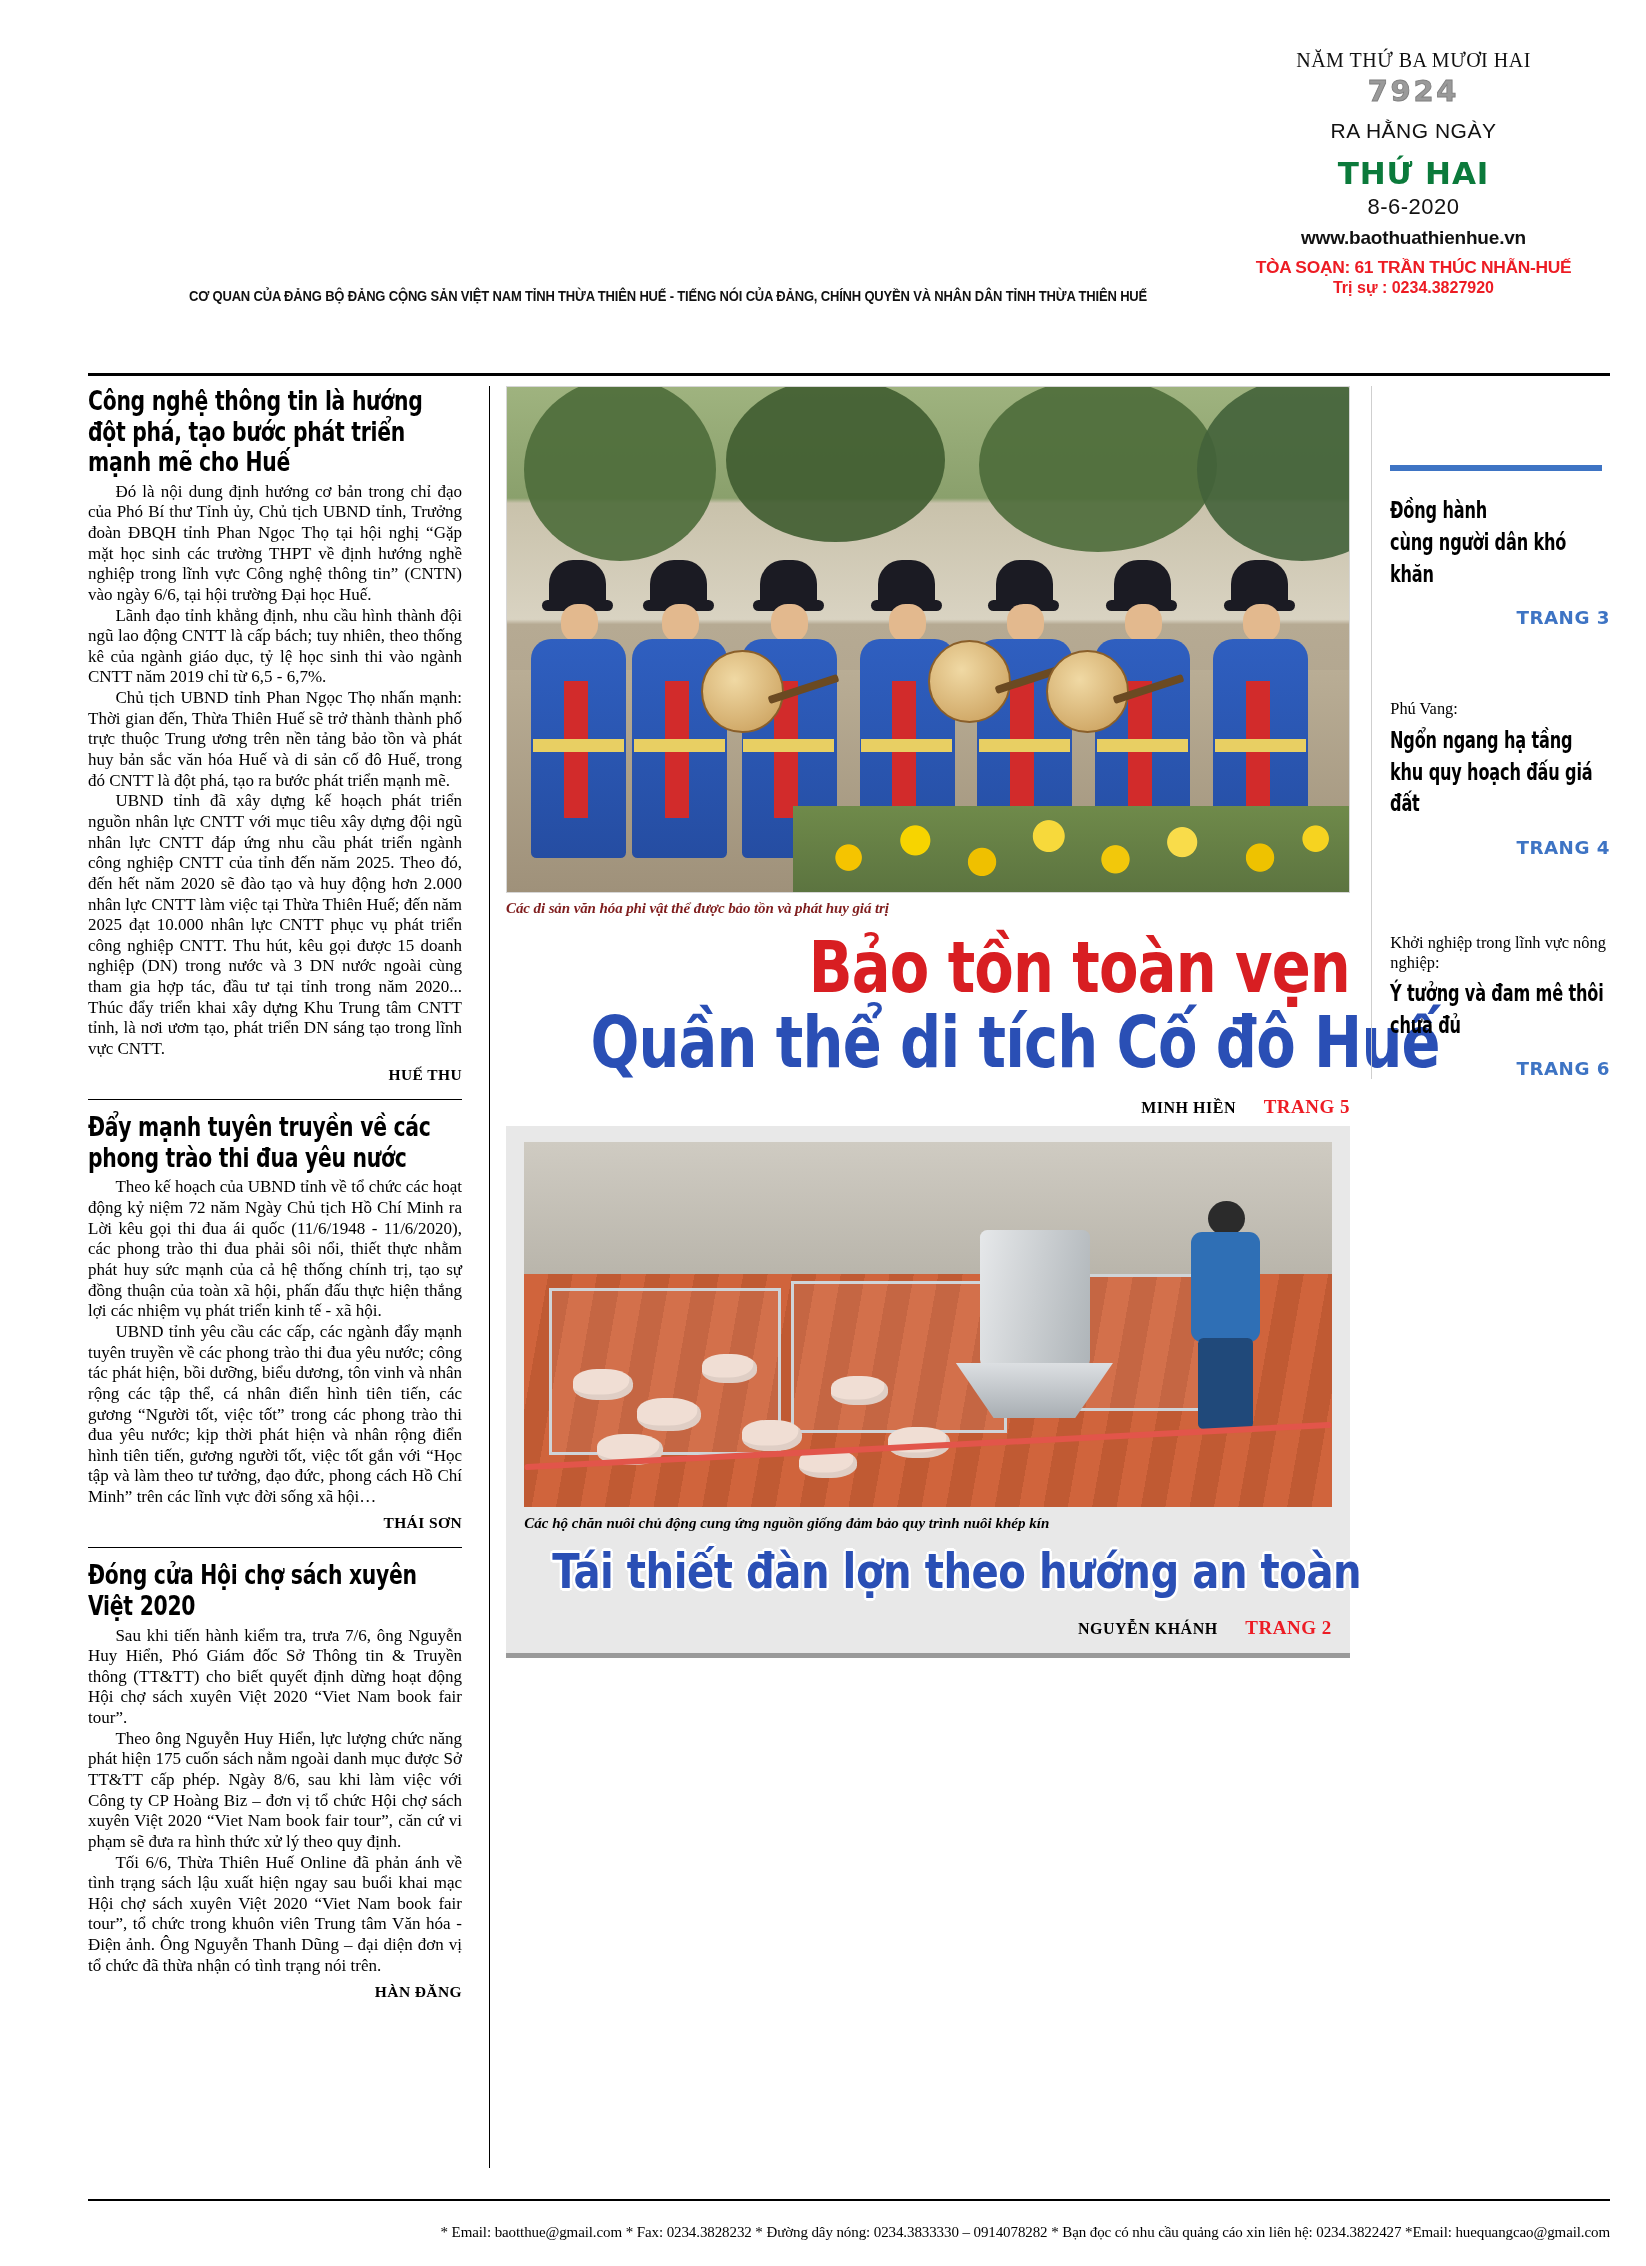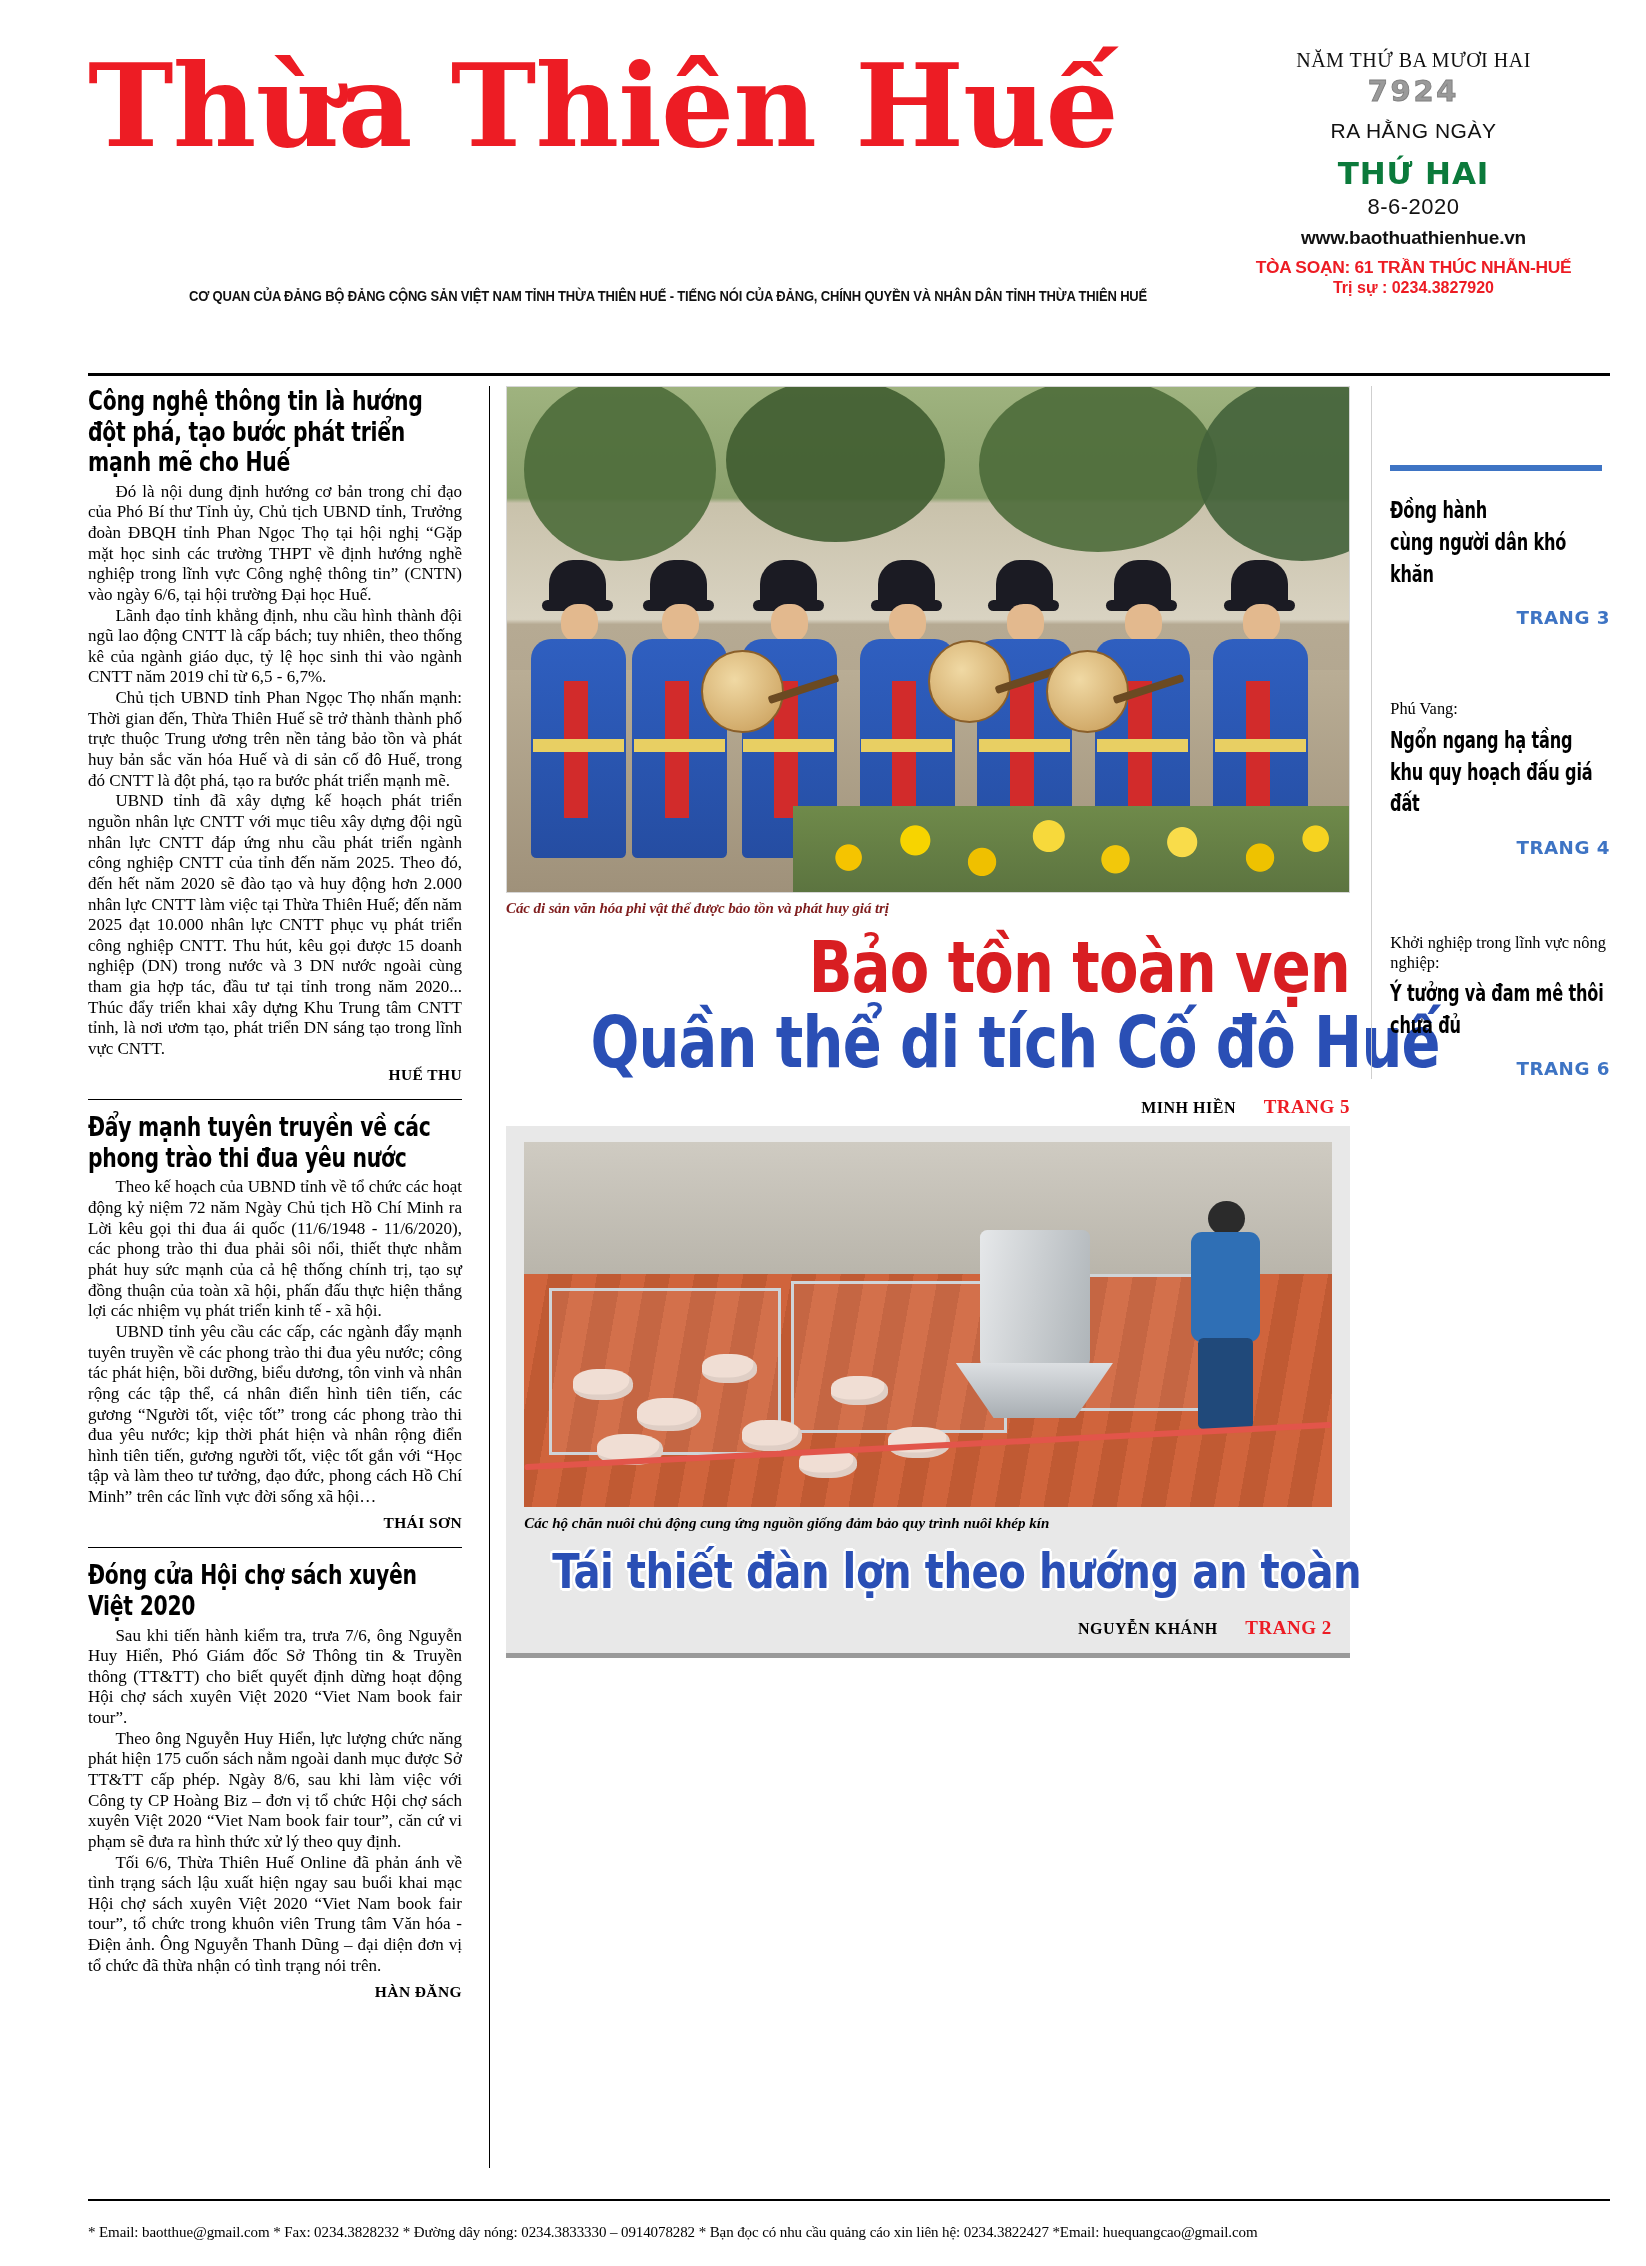--- a/index.html
+++ b/index.html
@@ -206,21 +206,21 @@
     font-family:"DejaVu Sans", sans-serif;
     font-weight:700;font-size:18.3px;color:#3E74C4;letter-spacing:0.5px;
   }
   .teaser-gap-a{height:79px;}
   .teaser-gap-b{height:71px;}
   .teaser-gap-c{height:75px;}
 
   
   .footer{
     position:absolute;left:88px;right:37px;bottom:25.6px;
-    text-align:left;
+    text-align:right;
     font-family:"Liberation Serif", serif;
     font-size:15px;color:#000;letter-spacing:-0.1px;
     white-space:nowrap;
   }
 
   
   .ph1{position:absolute;inset:0;background:
      linear-gradient(#9fb37f 0%, #8aa06c 22%, #c9c2ab 23%, #d9d3c2 46%, #b6aa93 47%, #a89c86 100%);}
   .ph1 .tree{position:absolute;top:-9.1px;background:#4d6b3a;border-radius:50%;opacity:.9;}
   .ph1 .ground{position:absolute;left:0;right:0;bottom:0;height:44%;
@@ -274,21 +274,20 @@
   .ph2 .worker .wl{position:absolute;top:137px;left:14.6px;width:55px;height:91px;background:#20497a;border-radius:5.5px;}
   .ph2 .hose{position:absolute;left:0;right:0;bottom:16%;height:6.4px;background:#e2554a;
      border-radius:3.7px;transform:rotate(-3deg);}
 </style>
 </head>
 <body>
 
 <div class="page">
 
   <div class="masthead">
-    <div class="mast-title">Thừa Thiên Huế</div>
     <div class="mast-tagline">CƠ QUAN CỦA ĐẢNG BỘ ĐẢNG CỘNG SẢN VIỆT NAM TỈNH THỪA THIÊN HUẾ - TIẾNG NÓI CỦA ĐẢNG, CHÍNH QUYỀN VÀ NHÂN DÂN TỈNH THỪA THIÊN HUẾ</div>
 
     <div class="mast-info">
       <div class="mi-year">NĂM THỨ BA MƯƠI HAI</div>
       <div class="mi-number">7924</div>
       <div class="mi-daily">RA HẰNG NGÀY</div>
       <div class="mi-weekday">THỨ HAI</div>
       <div class="mi-date">8-6-2020</div>
       <div class="mi-web">www.baothuathienhue.vn</div>
       <div class="mi-office">TÒA SOẠN: 61 TRẦN THÚC NHẪN-HUẾ</div>

